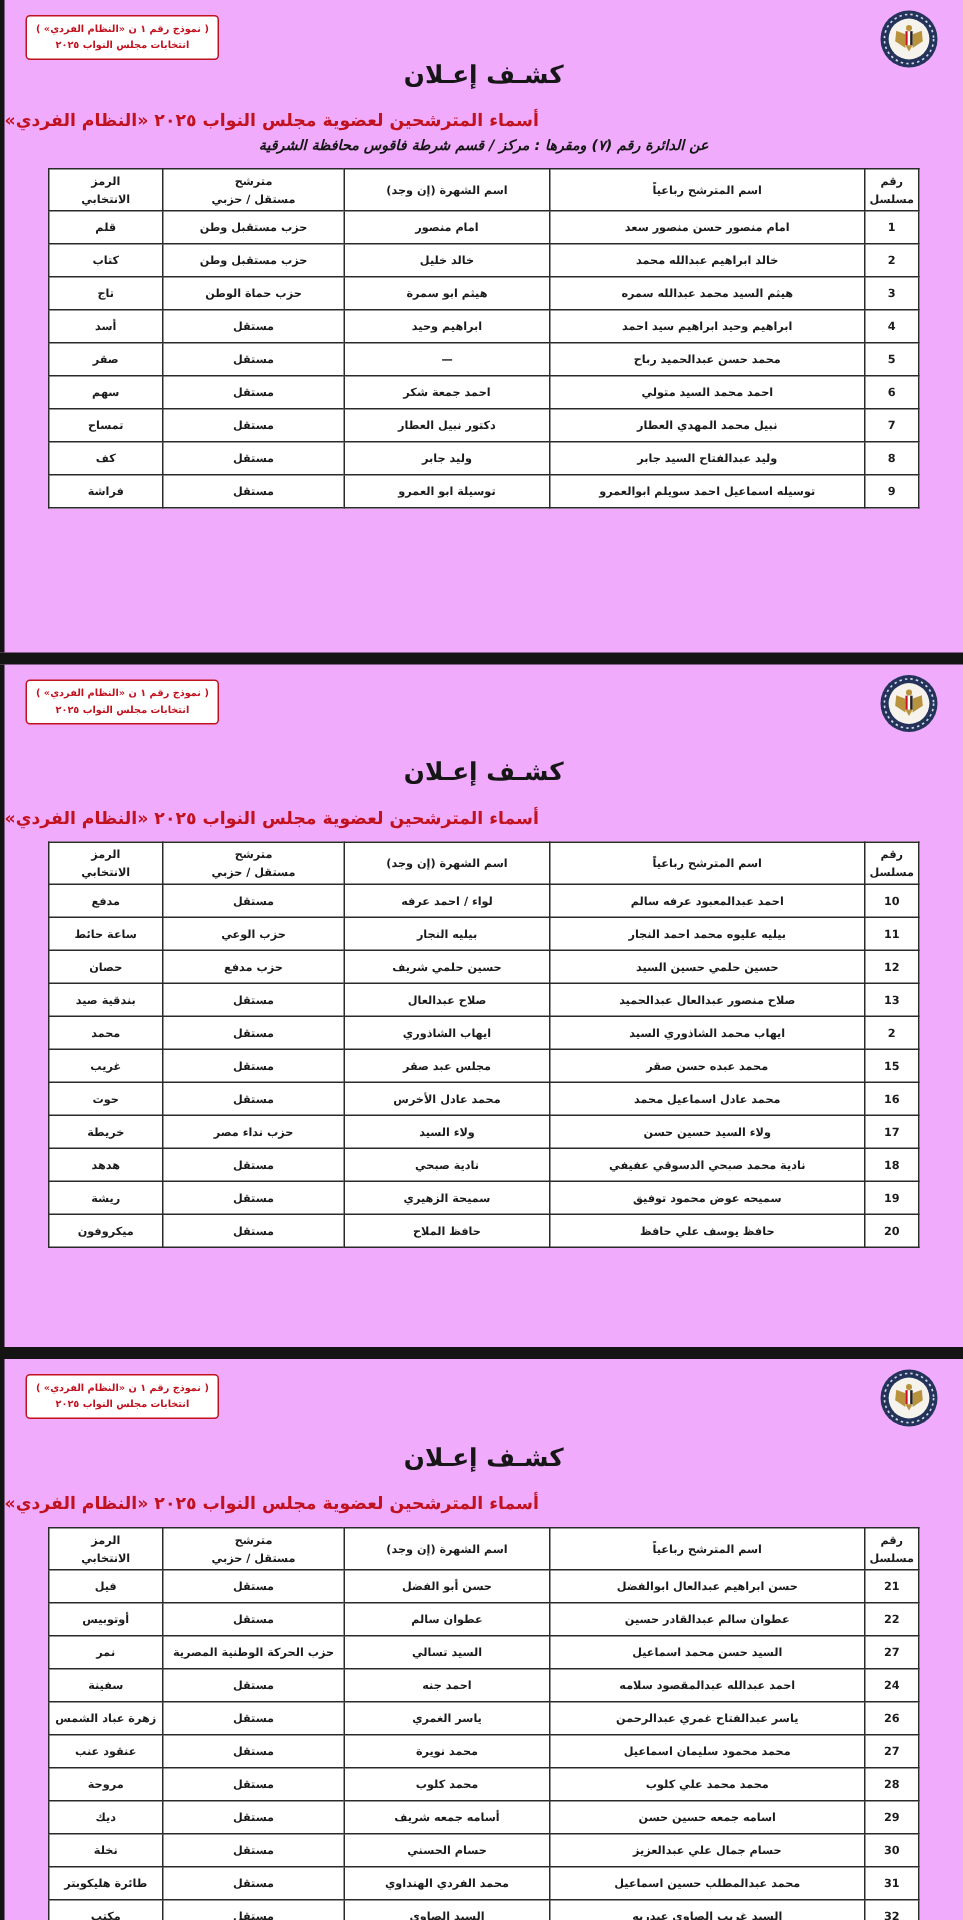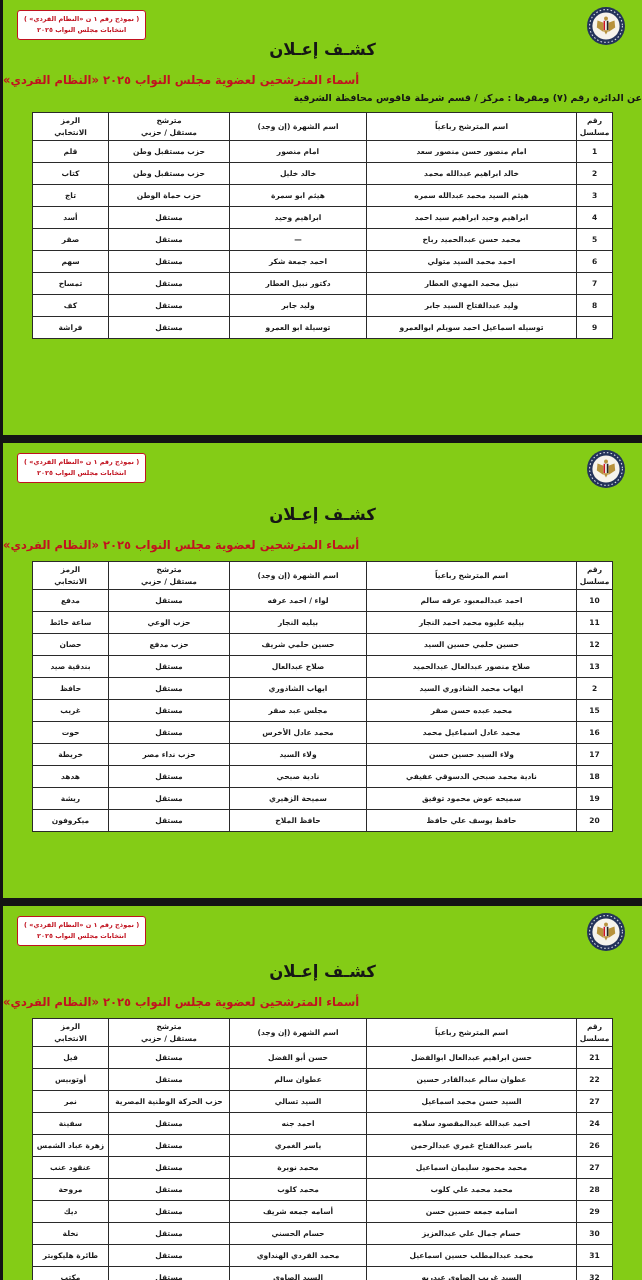--- a/index.html
+++ b/index.html
@@ -4,21 +4,21 @@
 <style>
   html,body{margin:0;padding:0;}
   body{
     width:642px;
     background:#111;
     font-family:"DejaVu Sans", sans-serif;
   }
   .page{
     position:relative;
     direction:rtl;
-    background:#84cc16;
+    background:#f0abfc;
     border-left:3px solid #141414;
     box-sizing:border-box;
     overflow:hidden;
   }
   .page-1{height:435px;}
   .page-2{height:455px;}
   .page-3{height:374px;}
   .page-gap{height:8px;background:#141414;}
   .stamp{
     position:absolute;
@@ -55,23 +55,25 @@
   .subtitle{
     margin:0;
     margin-top:9px;
     text-align:left;
     font-size:11.5px;
     font-weight:bold;
     color:#c1121f;
   }
   .district{
     margin-top:5px;
+    text-align:center;
     font-size:9.5px;
     font-weight:bold;
     color:#161616;
+    font-style:italic;
   }
   table.roster{
     width:580px;
     margin:9px auto 0 auto;
     border-collapse:collapse;
     table-layout:fixed;
     background:#fff;
   }
   table.roster th, table.roster td{
     border:1px solid #2a2a2a;
@@ -284,21 +286,21 @@
           <td data-name="candidate-name-cell">صلاح منصور عبدالعال عبدالحميد</td>
           <td data-name="alias-cell">صلاح عبدالعال</td>
           <td data-name="affiliation-cell">مستقل</td>
           <td data-name="symbol-cell">بندقية صيد</td>
         </tr>
         <tr data-name="table-row">
           <td data-name="serial-cell">2</td>
           <td data-name="candidate-name-cell">ايهاب محمد الشاذوري السيد</td>
           <td data-name="alias-cell">ايهاب الشاذوري</td>
           <td data-name="affiliation-cell">مستقل</td>
-          <td data-name="symbol-cell">حافظ</td>
+          <td data-name="symbol-cell">محمد</td>
         </tr>
         <tr data-name="table-row">
           <td data-name="serial-cell">15</td>
           <td data-name="candidate-name-cell">محمد عبده حسن صقر</td>
           <td data-name="alias-cell">مجلس عبد صقر</td>
           <td data-name="affiliation-cell">مستقل</td>
           <td data-name="symbol-cell">غريب</td>
         </tr>
         <tr data-name="table-row">
           <td data-name="serial-cell">16</td>

